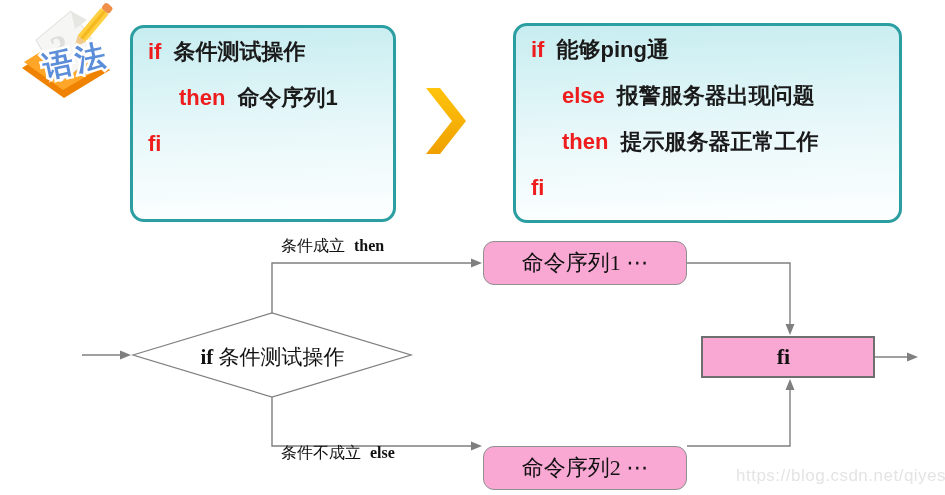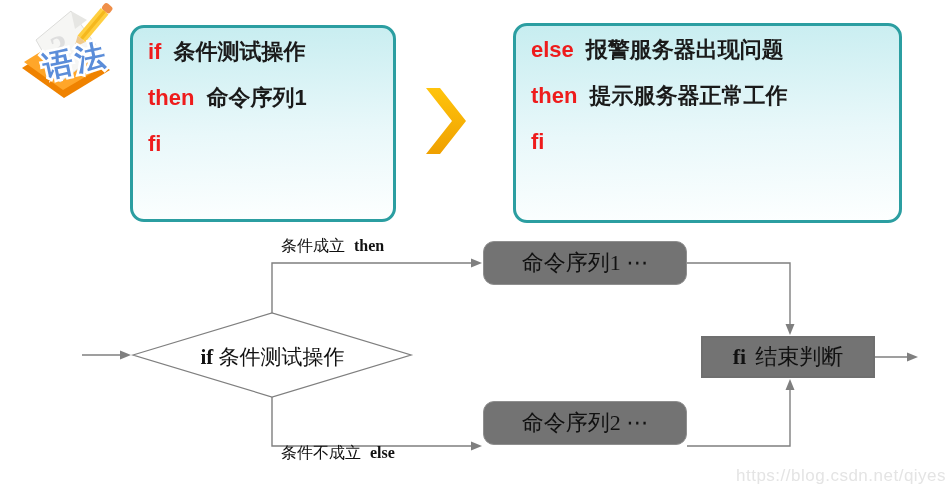--- a/index.html
+++ b/index.html
@@ -10,34 +10,34 @@
   
   .codebox{
     position:absolute;box-sizing:border-box;
     border:3px solid #2b9ea1;border-radius:14px;
     background:linear-gradient(178deg,#c7edf0 0%,#e9f8fa 55%,#fdffff 100%);
     padding:1px 0 0 15px;
     font-size:22px;line-height:46px;color:#1a1a1a;font-weight:bold;
     white-space:nowrap;
   }
   .codebox .kw{color:#ee1c1c;margin-right:12px;font-weight:bold;}
-  .codebox .indent{}
+  .codebox .indent{margin-left:31px;}
   #syntax-box{left:130px;top:25px;width:266px;height:197px;}
   #example-box{left:513px;top:23px;width:389px;height:200px;}
   
   #flow-svg{position:absolute;left:0;top:0;}
   .fc-font{font-family:"Liberation Serif","DejaVu Serif",serif;color:#111;}
   .fc-box{
-    position:absolute;box-sizing:border-box;background:#737373;
+    position:absolute;box-sizing:border-box;background:#f9a8d4;
     border:1.5px solid #8f8f8f;border-radius:11px;
     display:flex;align-items:center;justify-content:center;
     font-size:22px;white-space:nowrap;
   }
   #flow-box-true{left:483px;top:241px;width:204px;height:44px;}
-  #flow-box-false{left:483px;top:401px;width:204px;height:44px;}
+  #flow-box-false{left:483px;top:446px;width:204px;height:44px;}
   #flow-end-box{
     left:701px;top:336px;width:174px;height:42px;
     border:2px solid #6f6f6f;border-radius:0;
   }
   .fc-label{position:absolute;font-size:16px;white-space:nowrap;}
   .kwb{font-weight:bold;}
   #decision-label{
     position:absolute;left:160px;top:343px;width:225px;text-align:center;
     font-size:21px;white-space:nowrap;
   }
@@ -84,20 +84,21 @@
     <defs>
       <linearGradient id="goldgrad" x1="0" y1="0" x2="0" y2="1">
         <stop offset="0" stop-color="#ffc40c"></stop>
           <stop offset="1" stop-color="#efa000"></stop>
       </linearGradient>
     </defs>
     <polygon points="0,0 14,0 40,33 14,66 0,66 26,33" fill="url(#goldgrad)"></polygon>
   </svg>
 
   <div id="example-box" class="codebox">
+    <div><span class="kw">if</span><span>能够ping通</span></div>
     <div class="indent"><span class="kw">else</span><span>报警服务器出现问题</span></div>
     <div class="indent"><span class="kw">then</span><span>提示服务器正常工作</span></div>
     <div><span class="kw">fi</span><span></span></div>
   </div>
 
   <svg id="flow-svg" width="945" height="495" viewBox="0 0 945 495">
     <g stroke="#7f7f7f" stroke-width="1.4" fill="none">
       <line x1="82" y1="355" x2="122" y2="355"></line>
       <polyline points="272,313 272,263 472,263"></polyline>
       <polyline points="687,263 790,263 790,325"></polyline>
@@ -128,18 +129,17 @@
   <div id="branch-false-label" class="fc-label fc-font">
     <span>条件不成立</span><span class="kwb">else</span>
   </div>
 
   <div id="flow-box-true" class="fc-box fc-font">命令序列1 ⋯</div>
 
   <div id="flow-box-false" class="fc-box fc-font">命令序列2 ⋯</div>
 
   <div id="flow-end-box" class="fc-box fc-font">
     <span class="kwb">fi</span>
-    <span>结束判断</span>
   </div>
 
   <div id="watermark">https://blog.csdn.net/qiyeshi</div>
 
 </div>
 
 </body></html>

